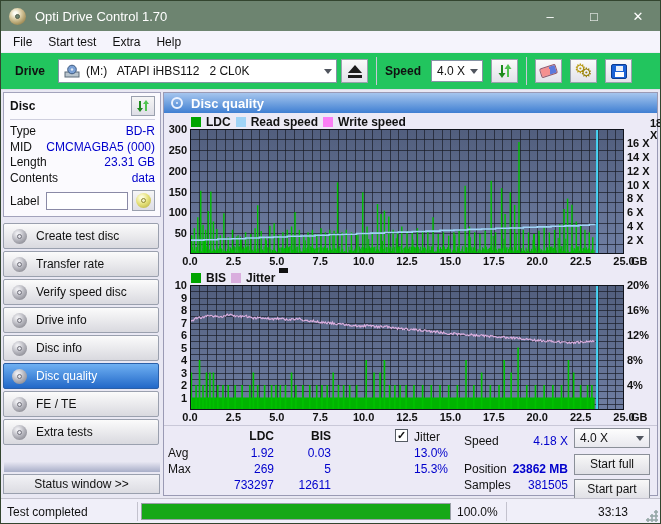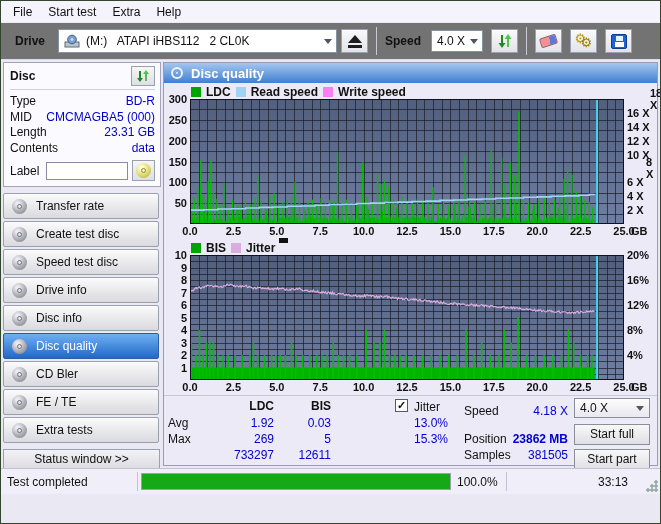--- a/index.html
+++ b/index.html
@@ -17,21 +17,21 @@
   .app-icon i { position:absolute; inset:6px; border-radius:50%; background:#6d8470; border:1px solid #55624f; }
   .titlebar .title { color:#ffffff; font-size:13px; margin-left:9px; flex:1; }
   .winbtns { display:flex; height:100%; }
   .wb { width:44px; height:100%; display:flex; align-items:center; justify-content:center;
         color:#fff; font-size:13px; cursor:default; }
   
   .menubar { height:22px; background:#f5f4fc; display:flex; align-items:center; padding-left:4px;
              border-bottom:1px solid #ecebf5; }
   .menu-item { font-size:12px; color:#111; padding:2px 8px; }
   
-  .toolbar { height:37px; background:#737373; border-bottom:1px solid #dcdbe8;
+  .toolbar { height:37px; background:#22c55e; border-bottom:1px solid #dcdbe8;
              display:flex; align-items:center; padding-left:14px; }
   .bold { font-weight:bold; }
   .tb-lbl { font-size:12px; color:#111; }
   .combo { background:#fff; border:1px solid #8593a4; height:24px; display:flex; align-items:center;
            padding:0 4px 0 5px; font-size:12px; color:#111; }
   .drive-combo { width:279px; margin-left:13px; }
   .combo .grow { flex:1; white-space:pre; overflow:hidden; }
   .chev { width:0; height:0; border-left:4px solid transparent; border-right:4px solid transparent;
           border-top:5px solid #50555e; margin-left:4px; flex:0 0 auto; }
   .tbtn { background:linear-gradient(#fafafa,#e2e2ea); border:1px solid #9aa0ae; width:27px; height:24px;
@@ -120,20 +120,31 @@
            radial-gradient(circle at 6px 10px,#9aa 0 1.5px,transparent 2px),
            radial-gradient(circle at 10px 6px,#9aa 0 1.5px,transparent 2px),
            radial-gradient(circle at 2px 10px,#9aa 0 1.5px,transparent 2px),
            radial-gradient(circle at 6px 6px,#9aa 0 1.5px,transparent 2px),
            radial-gradient(circle at 10px 2px,#9aa 0 1.5px,transparent 2px); }
 </style>
 </head>
 <body>
 
 <div id="window">
+  <div class="titlebar">
+    <span class="app-icon">
+        <i></i>
+      </span>
+    <span class="title">Opti Drive Control 1.70</span>
+    <div class="winbtns">
+      <span class="wb">–</span>
+      <span class="wb">□</span>
+      <span class="wb">✕</span>
+    </div>
+  </div>
 
   <div class="menubar" id="menubar">
       <span class="menu-item">File</span>
       <span class="menu-item">Start test</span>
       <span class="menu-item">Extra</span>
       <span class="menu-item">Help</span>
     </div>
 
   <div class="toolbar">
     <span class="tb-lbl bold">Drive</span>
@@ -222,57 +233,51 @@
                 <i></i>
               </span>
           </button>
         </div>
       </div>
       <div id="nav-buttons">
           <button class="nav-btn">
             <span class="cd-ic">
               <i></i>
             </span>
+            <span>Create test disc</span>
+          </button>
+          <button class="nav-btn">
+            <span class="cd-ic">
+              <i></i>
+            </span>
             <span>Transfer rate</span>
           </button>
           <button class="nav-btn">
             <span class="cd-ic">
               <i></i>
             </span>
-            <span>Create test disc</span>
-          </button>
-          <button class="nav-btn">
-            <span class="cd-ic">
-              <i></i>
-            </span>
-            <span>Speed test disc</span>
+            <span>Verify speed disc</span>
           </button>
           <button class="nav-btn">
             <span class="cd-ic">
               <i></i>
             </span>
             <span>Drive info</span>
           </button>
           <button class="nav-btn">
             <span class="cd-ic">
               <i></i>
             </span>
             <span>Disc info</span>
           </button>
           <button class="nav-btn selected">
             <span class="cd-ic">
               <i></i>
             </span>
             <span>Disc quality</span>
-          </button>
-          <button class="nav-btn">
-            <span class="cd-ic">
-              <i></i>
-            </span>
-            <span>CD Bler</span>
           </button>
           <button class="nav-btn">
             <span class="cd-ic">
               <i></i>
             </span>
             <span>FE / TE</span>
           </button>
           <button class="nav-btn">
             <span class="cd-ic">
               <i></i>
@@ -1000,21 +1005,21 @@
           <div id="yr1"></div>
         <span class="ylab" style="left: 0px; width: 23px; text-align: right; top: 104.167px;">50</span>
             <span class="ylab" style="left: 0px; width: 23px; text-align: right; top: 83.3333px;">100</span>
             <span class="ylab" style="left: 0px; width: 23px; text-align: right; top: 62.5px;">150</span>
             <span class="ylab" style="left: 0px; width: 23px; text-align: right; top: 41.6667px;">200</span>
             <span class="ylab" style="left: 0px; width: 23px; text-align: right; top: 20.8333px;">250</span>
             <span class="ylab" style="left: 0px; width: 23px; text-align: right; top: 0px;">300</span>
             <span class="ylab" style="left: 463px; top: 111.111px;">2 X</span>
             <span class="ylab" style="left: 463px; top: 97.2222px;">4 X</span>
             <span class="ylab" style="left: 463px; top: 83.3333px;">6 X</span>
-            <span class="ylab" style="left: 482px; top: 69.4444px;">8 X</span>
+            <span class="ylab" style="left: 463px; top: 69.4444px;">8 X</span>
             <span class="ylab" style="left: 463px; top: 55.5556px;">10 X</span>
             <span class="ylab" style="left: 463px; top: 41.6667px;">12 X</span>
             <span class="ylab" style="left: 463px; top: 27.7778px;">14 X</span>
             <span class="ylab" style="left: 463px; top: 13.8889px;">16 X</span>
             <span class="ylab" style="left: 486px; top: 0px;">18 X</span>
           </div>
         <div class="xlabels" id="xl1">
             <span class="xlab" style="left: 26px;">0.0</span>
             <span class="xlab" style="left: 69.4px;">2.5</span>
             <span class="xlab" style="left: 112.8px;">5.0</span>

